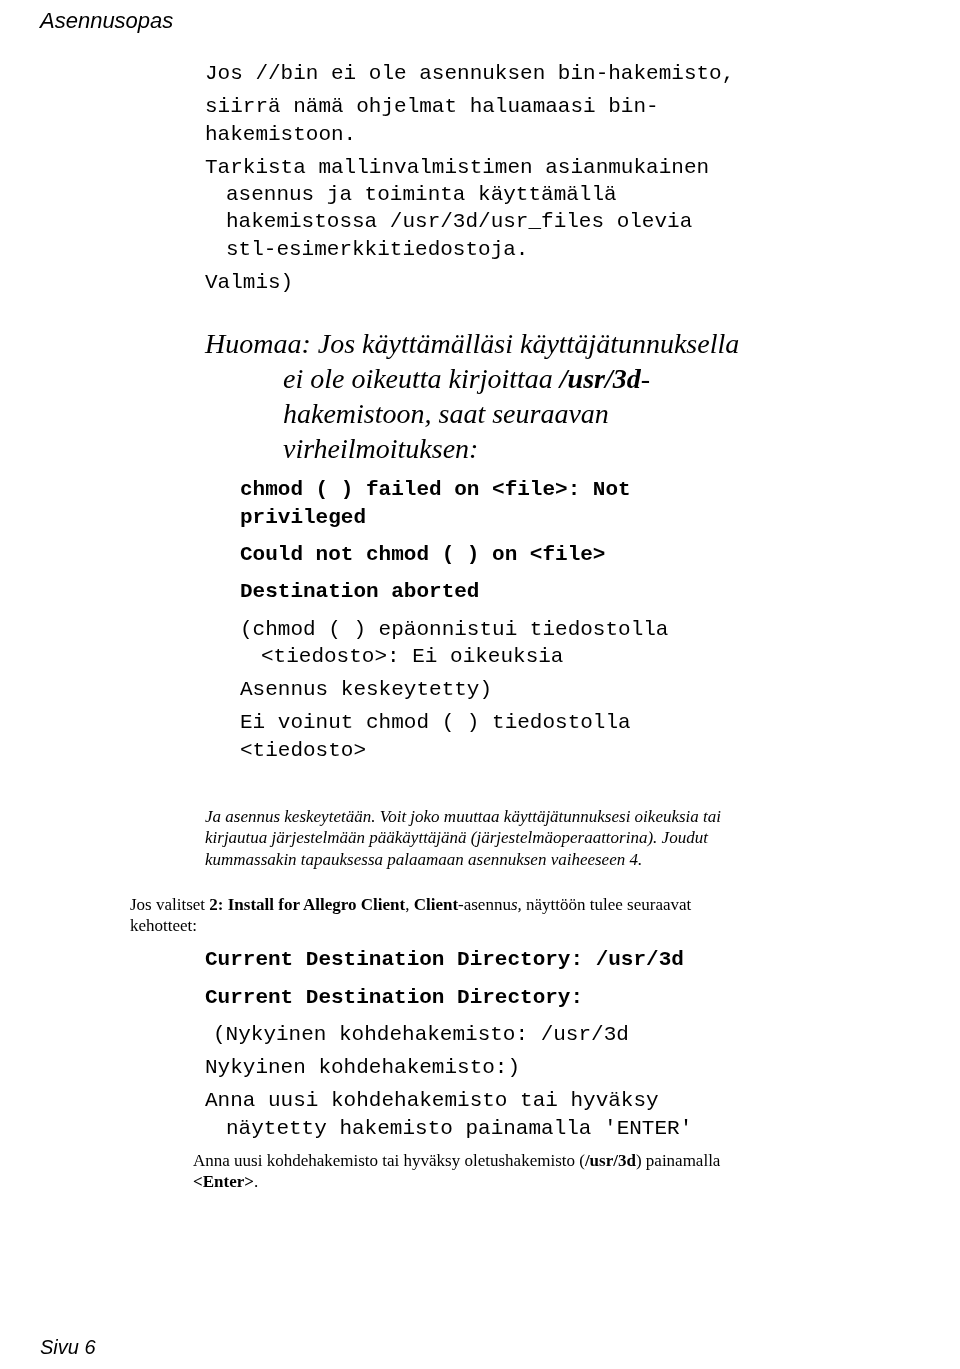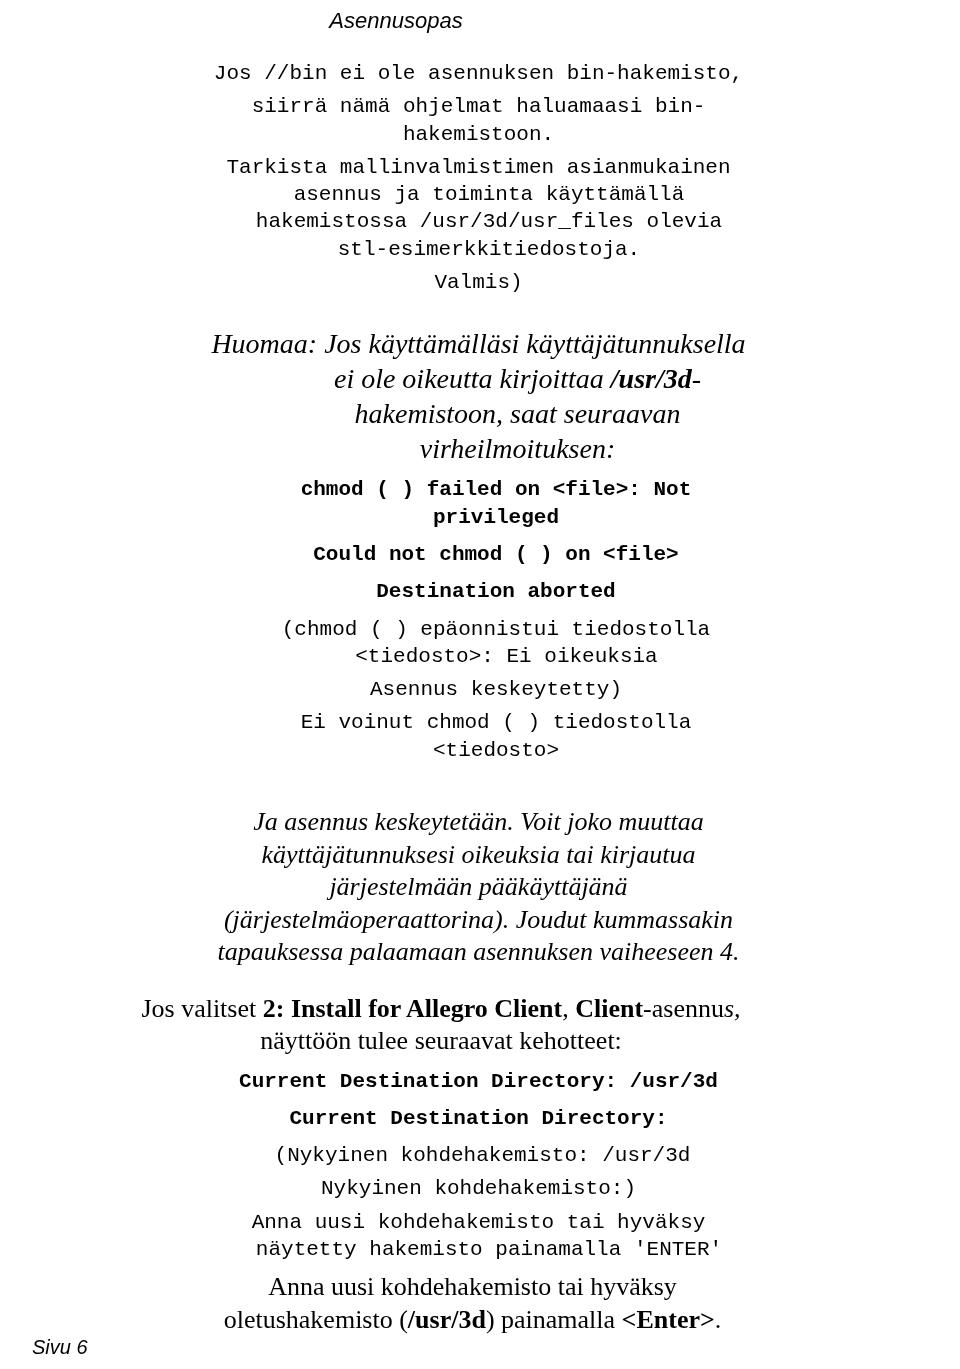--- a/index.html
+++ b/index.html
@@ -8,21 +8,20 @@
     background: #fff;
     font-family: "Times New Roman", Times, serif;
     color: #000;
   }
   .page {
     width: 792px;
     min-height: 1369px;
     box-sizing: border-box;
     padding: 0 40px;
     position: relative;
-    text-align: center;
   }
   .header {
     font-style: italic;
     font-family: Arial, Helvetica, sans-serif;
     font-size: 22px;
     padding-top: 8px;
     padding-bottom: 20px;
   }
   .content {
     margin-left: 165px;
@@ -44,21 +43,21 @@
     font-size: 21px;
     line-height: 1.3;
     margin: 10px 0;
   }
   .mono-hang {
     padding-left: 1em;
     text-indent: -1em;
   }
   .body-text {
     font-family: "Times New Roman", Times, serif;
-    font-size: 26px;
+    font-size: 17px;
     line-height: 1.25;
     margin: 8px 0;
   }
   .body-text-italic {
     font-style: italic;
   }
   .indent-note {
     margin-left: 35px;
   }
   .note-para {
@@ -69,21 +68,21 @@
     padding-left: 78px;
     text-indent: -78px;
     margin: 6px 0;
   }
   .note-para .lbl {
     font-style: italic;
   }
   .footer {
     position: absolute;
     bottom: 10px;
-    left: 32px;
+    left: 40px;
     font-style: italic;
     font-family: Arial, Helvetica, sans-serif;
     font-size: 20px;
   }
   .spacer-sm { height: 8px; }
   .spacer-md { height: 18px; }
   .spacer-lg { height: 28px; }
 </style>
 </head>
 <body>

